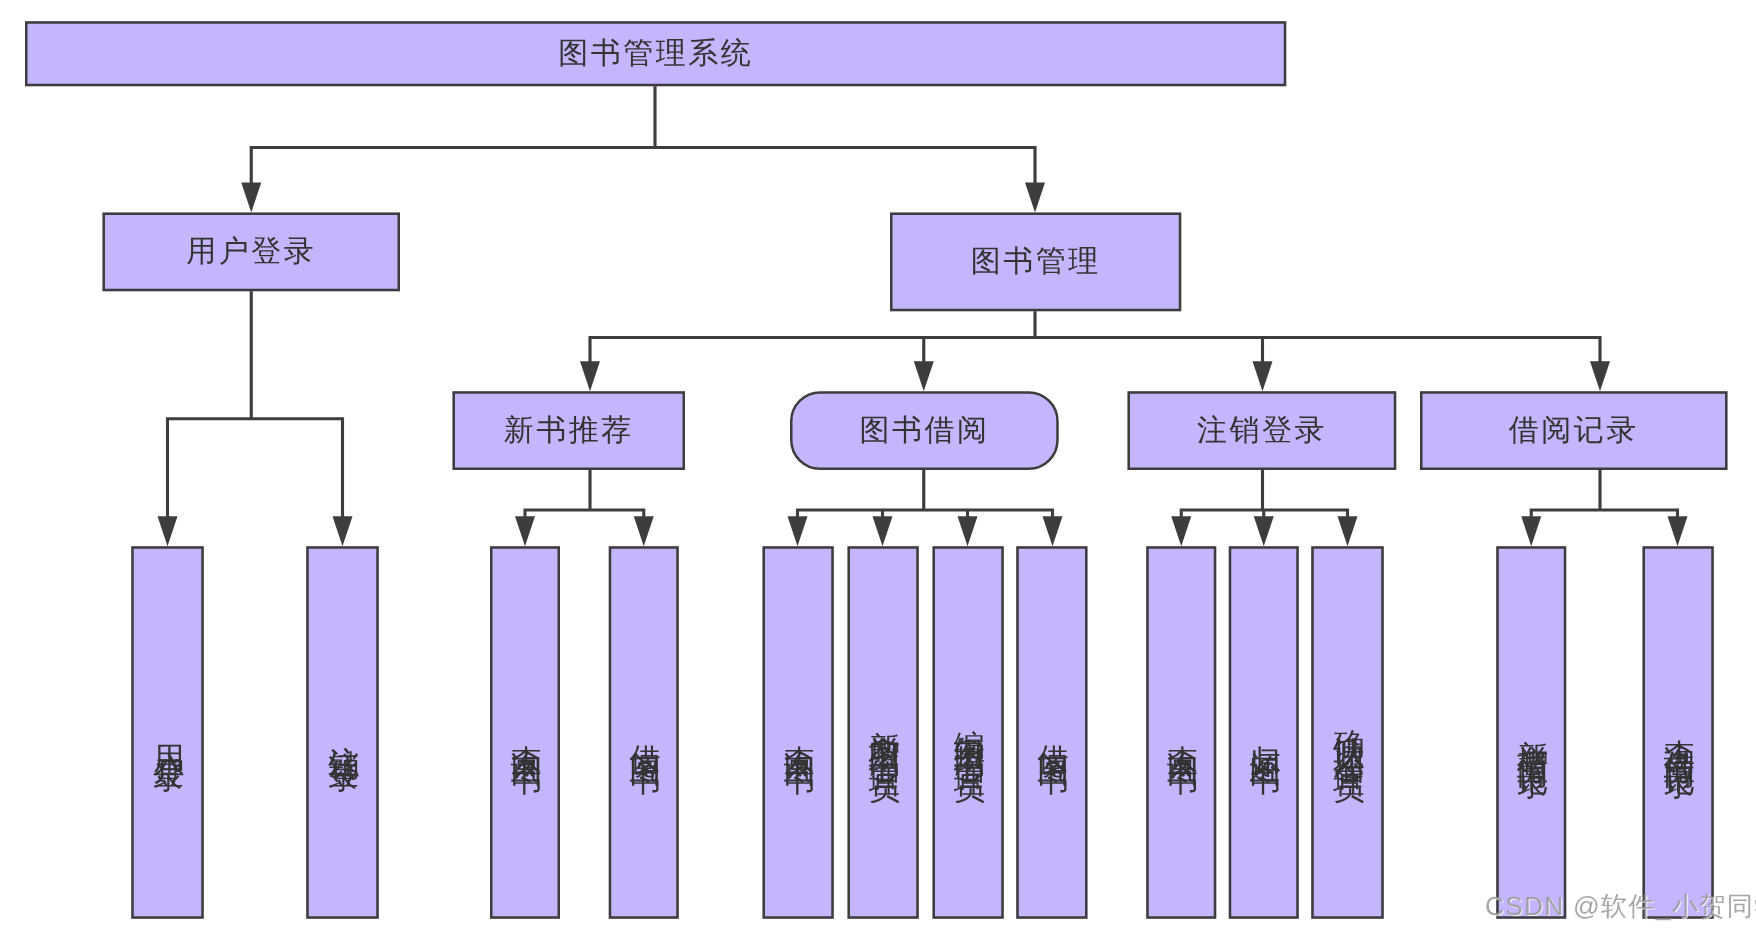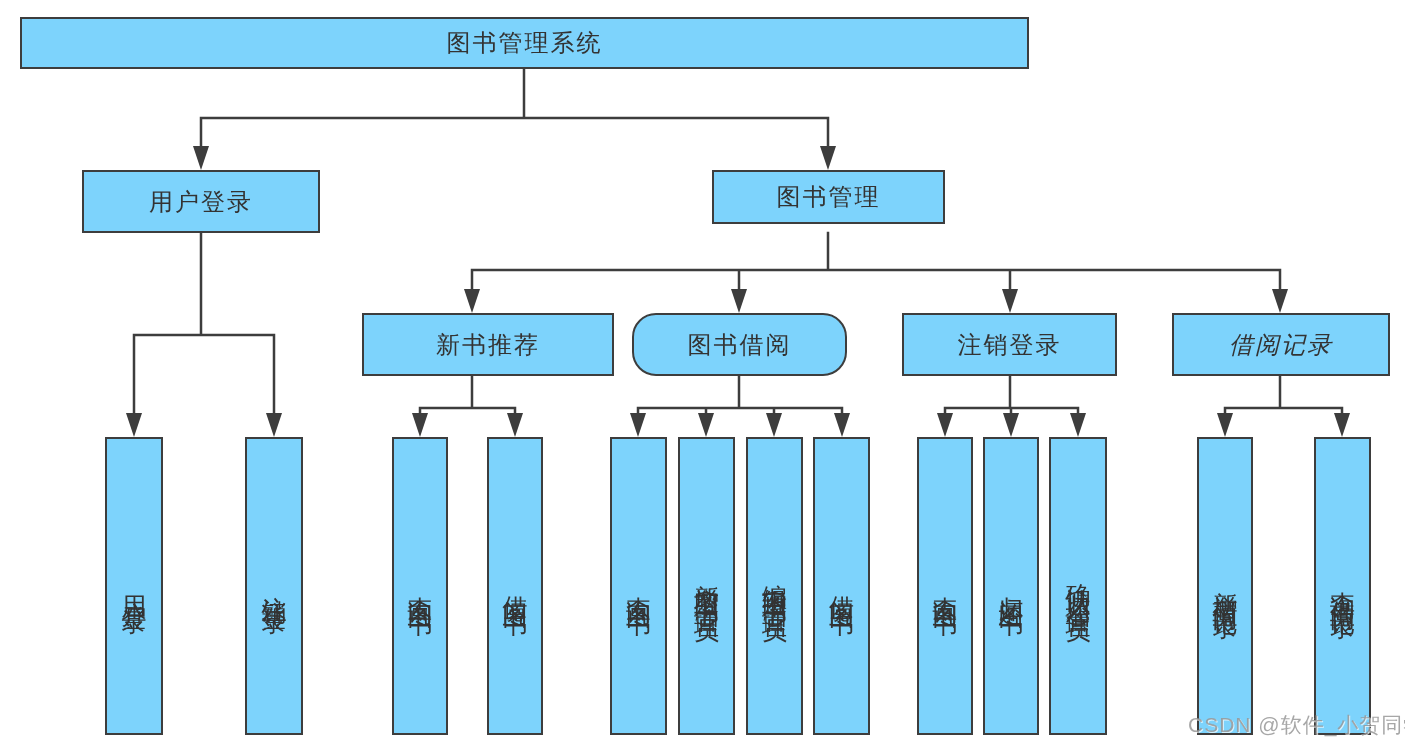--- a/index.html
+++ b/index.html
@@ -17,21 +17,21 @@
   }
   .connectors {
     position: absolute;
     left: 0;
     top: 0;
     z-index: 1;
   }
   .node {
     position: absolute;
     box-sizing: border-box;
-    background: #7dd3fc;
+    background: #c4b5fd;
     border: 2.5px solid #3d3d3d;
     display: flex;
     align-items: center;
     justify-content: center;
     z-index: 2;
   }
   .node .lbl {
     color: #333333;
     font-size: 24px;
     letter-spacing: 2px;
@@ -95,34 +95,34 @@
       </g>
   </svg>
 
   <div class="node" style="left:20px; top:17px; width:1009px; height:52px;">
     <span class="lbl">图书管理系统</span>
   </div>
 
   <div class="node" style="left:82px; top:170px; width:238px; height:63px;">
     <span class="lbl">用户登录</span>
   </div>
-  <div class="node" style="left:712px; top:170px; width:233px; height:54px;">
+  <div class="node" style="left:712px; top:170px; width:233px; height:79px;">
     <span class="lbl">图书管理</span>
   </div>
 
-  <div class="node" style="left:362px; top:313px; width:252px; height:63px;">
+  <div class="node" style="left:362px; top:313px; width:186px; height:63px;">
     <span class="lbl">新书推荐</span>
   </div>
   <div class="node" style="left:632px; top:313px; width:215px; height:63px;border-radius:24px;">
     <span class="lbl">图书借阅</span>
   </div>
   <div class="node" style="left:902px; top:313px; width:215px; height:63px;">
     <span class="lbl">注销登录</span>
   </div>
-  <div class="node" style="left:1172px; top:313px; width:218px; height:63px;font-style:italic;">
+  <div class="node" style="left:1136px; top:313px; width:246px; height:63px;">
     <span class="lbl">借阅记录</span>
   </div>
 
   <div class="node v" style="left:105px; top:437px; width:58px; height:298px;">
     <span class="lbl">用户登录</span>
   </div>
   <div class="node v" style="left:245px; top:437px; width:58px; height:298px;">
     <span class="lbl">注销登录</span>
   </div>
 

